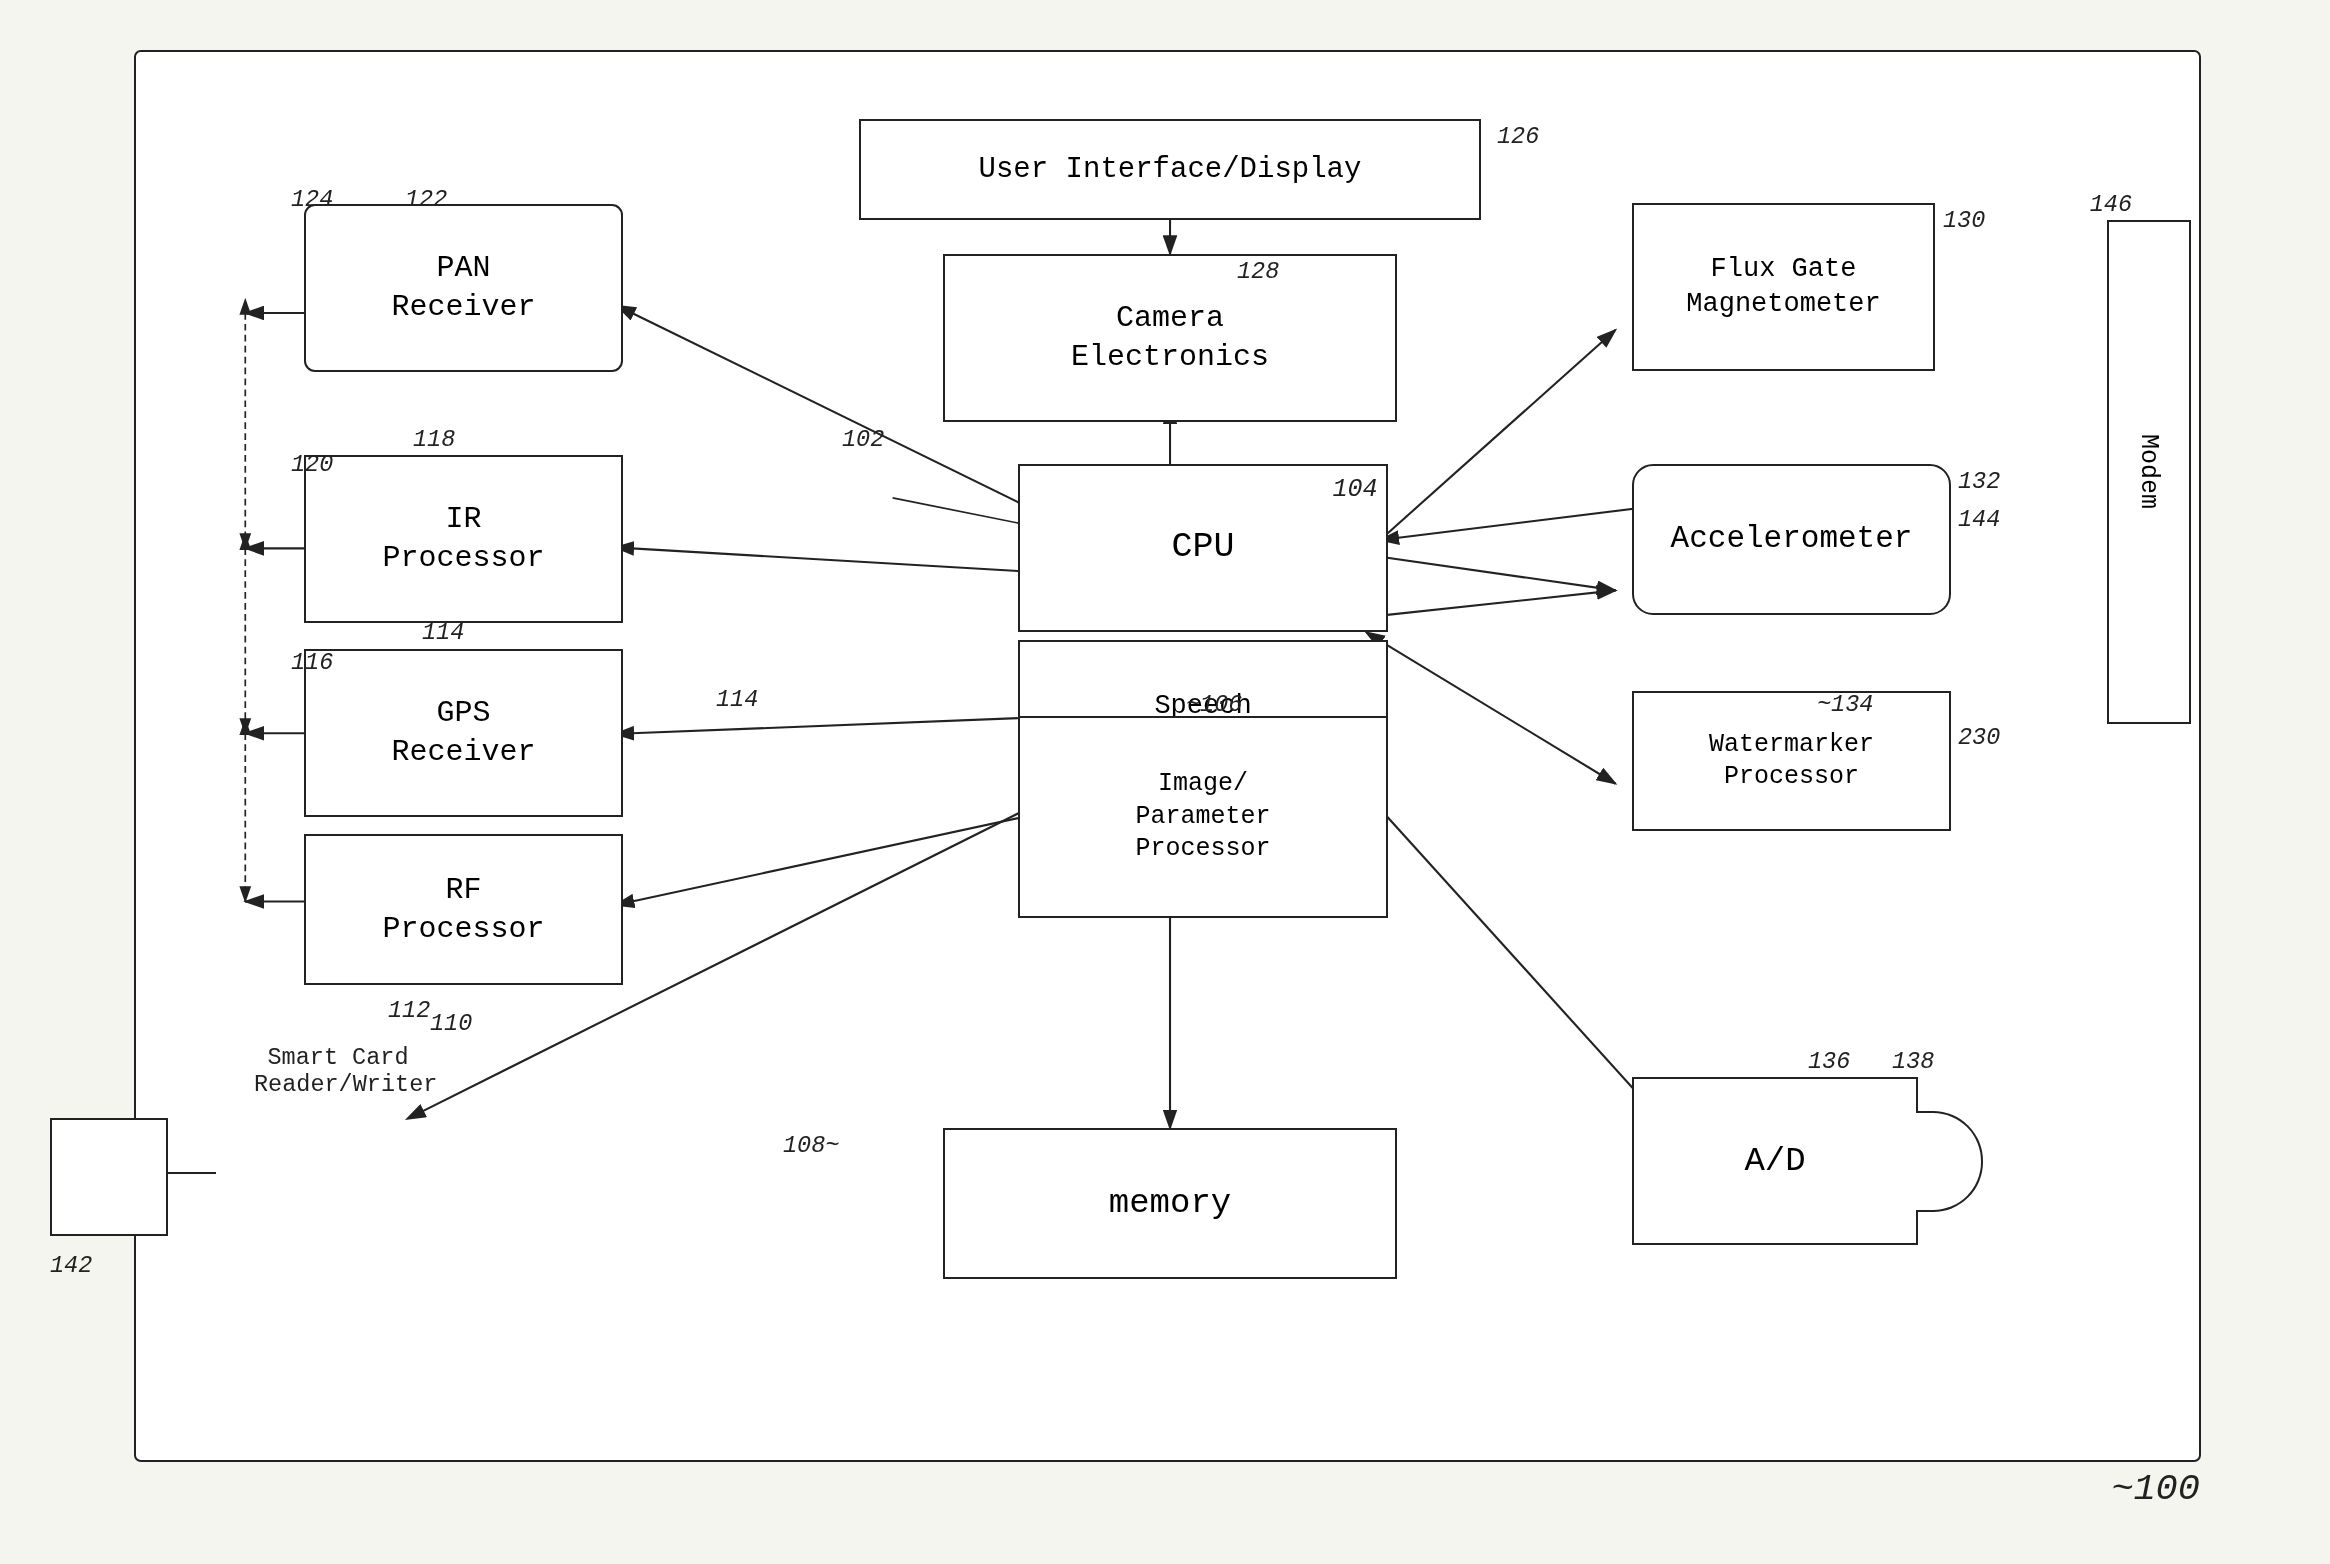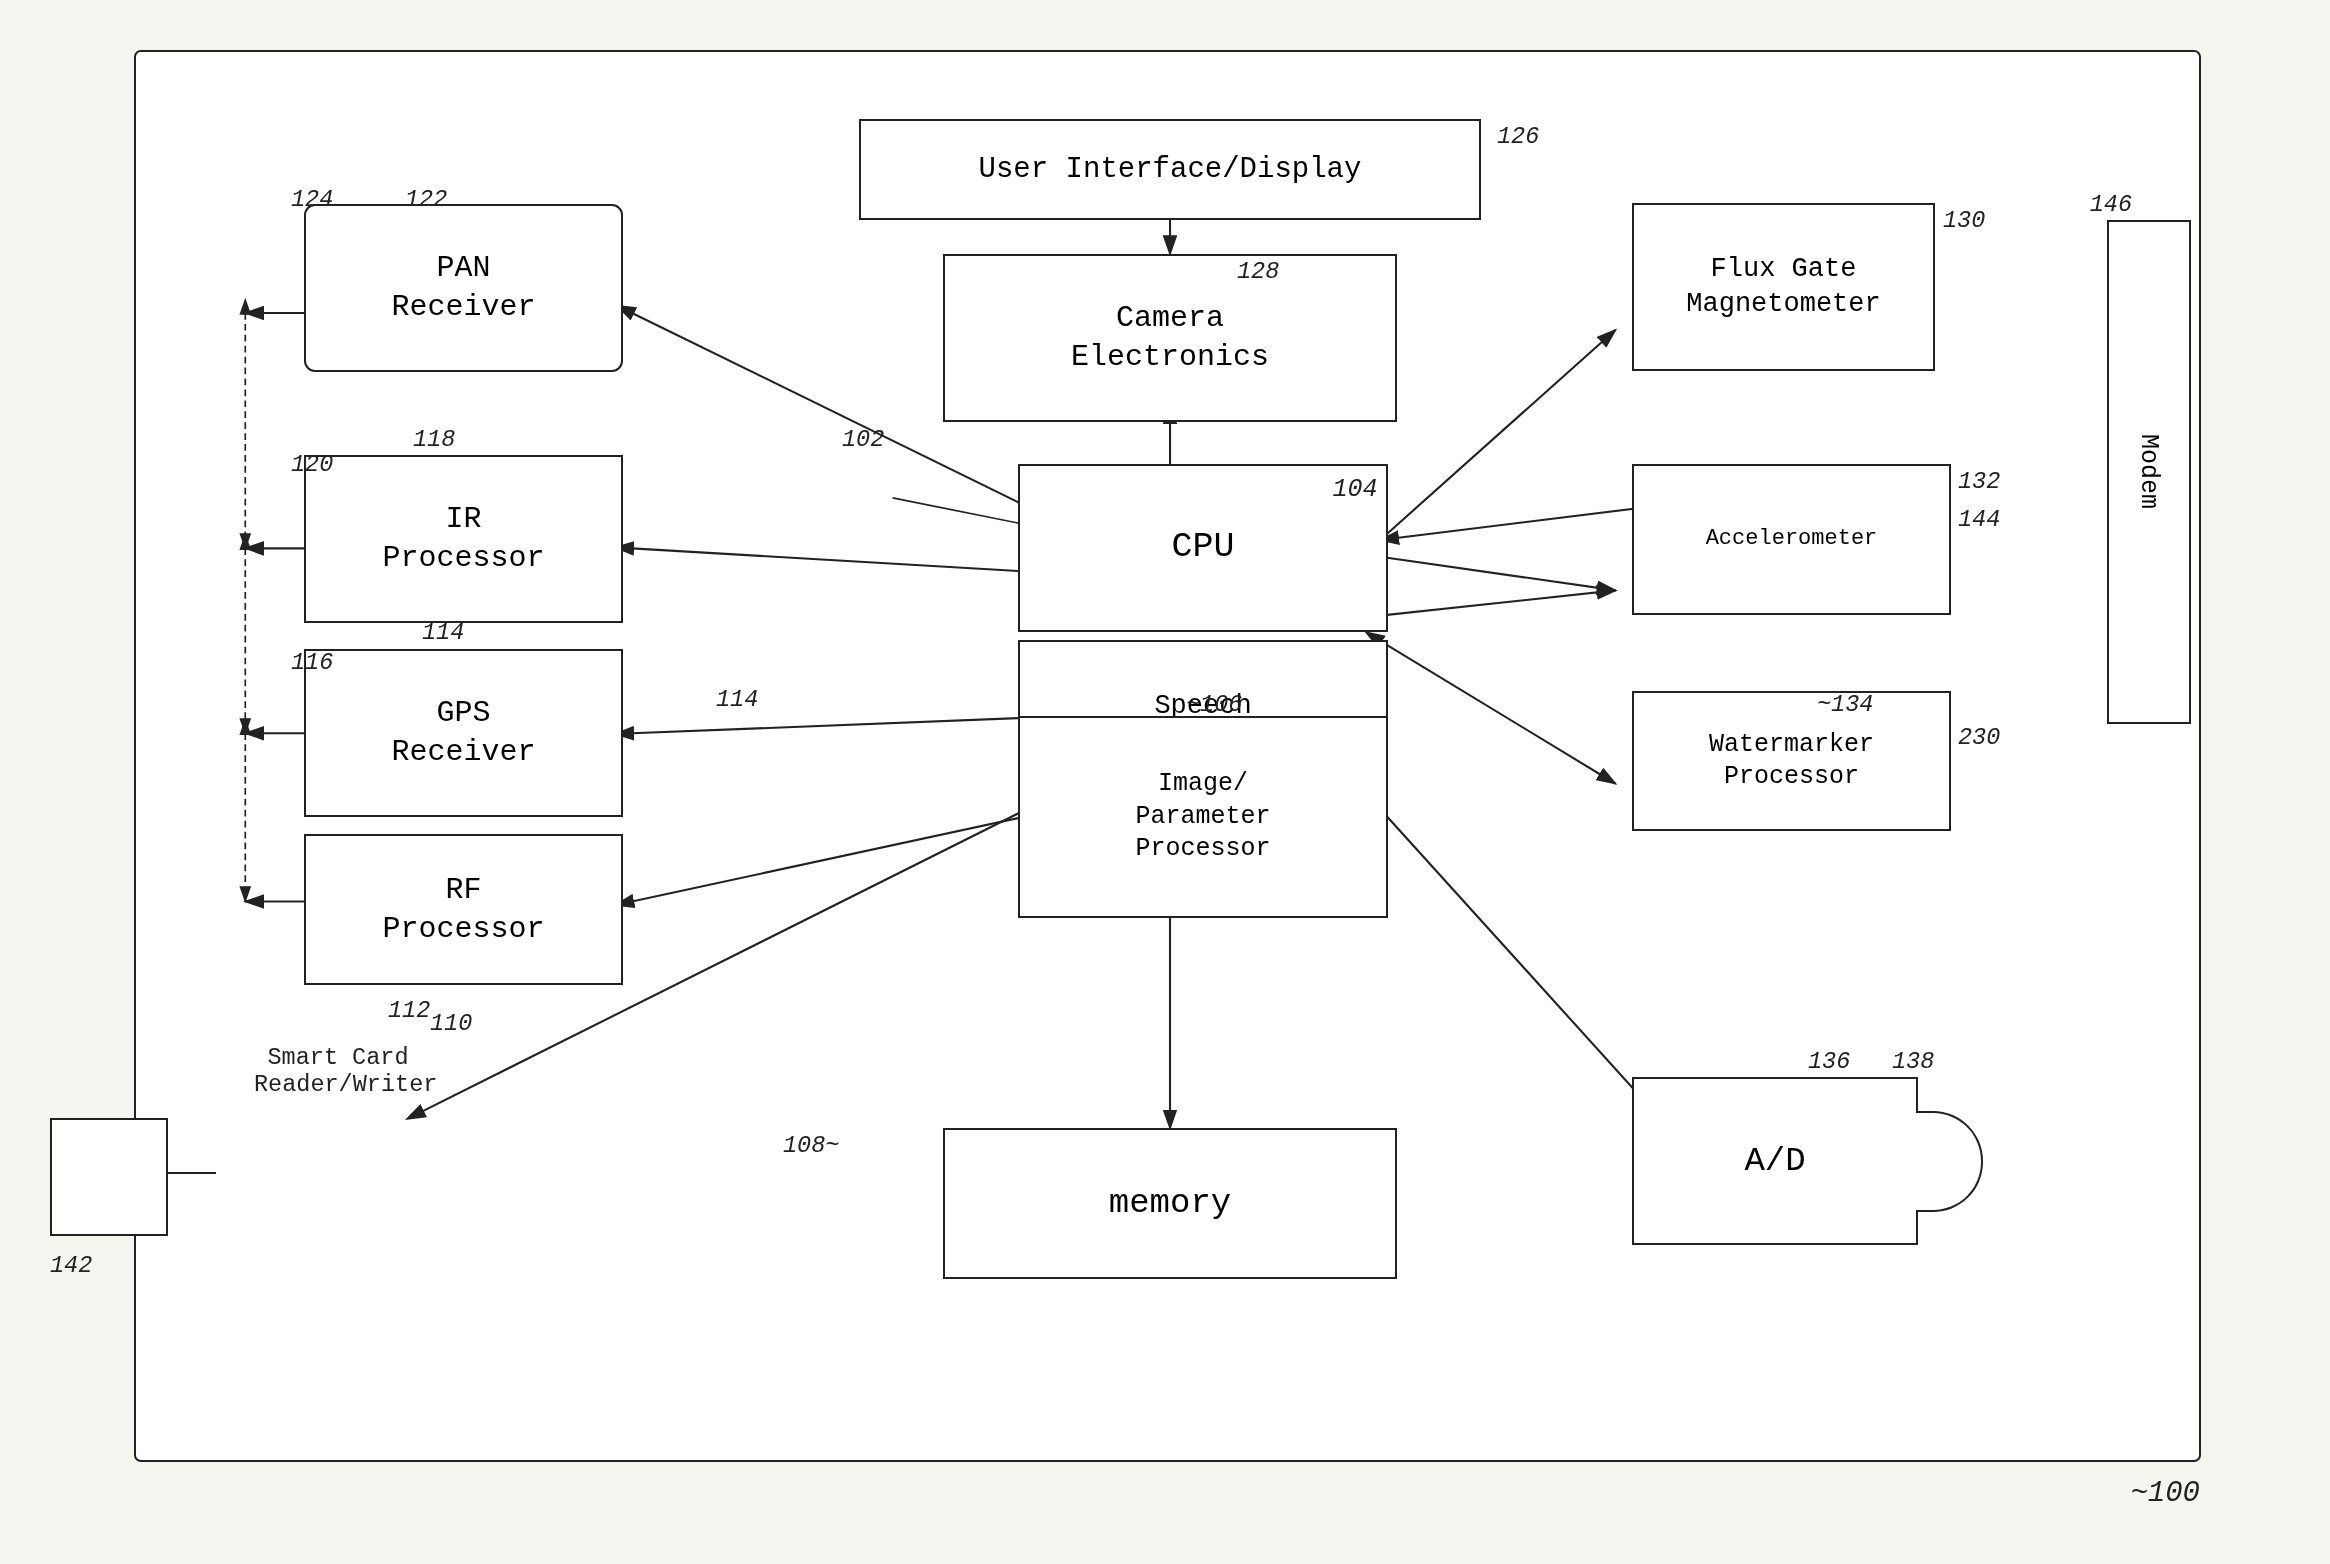--- a/index.html
+++ b/index.html
@@ -187,21 +187,21 @@
 
   <div class="block-box" style="left: 882px; top: 588px; width: 370px; height: 168px; font-size: 27px;">
     <span>Speech<br>Processor</span>
   </div>
 
   <div class="block-box" style="left: 882px; top: 664px; width: 370px; height: 202px; font-size: 25px;">
     <span>Image/<br>Parameter<br>Processor</span>
   </div>
   <div class="ref-label" style="left: 1050px; top: 639px;">~106</div>
 
-  <div class="block-box" style="left: 1496px; top: 412px; width: 319px; height: 151px; font-size: 22px;">
+  <div class="block-box" style="left: 1496px; top: 412px; width: 319px; height: 151px; font-size: 31px; border-radius: 21px;">
     <span>Accelerometer</span>
   </div>
   <div class="ref-label" style="left: 1822px; top: 416px;">132</div>
   <div class="ref-label" style="left: 1822px; top: 454px;">144</div>
 
   <div class="block-box" style="left: 1496px; top: 639px; width: 319px; height: 140px; font-size: 25px;">
     <span>Watermarker<br>Processor</span>
   </div>
   <div class="ref-label" style="left: 1681px; top: 639px;">~134</div>
   <div class="ref-label" style="left: 1822px; top: 672px;">230</div>
@@ -232,14 +232,14 @@
 
   <div class="ref-label" style="left: 580px; top: 634px;">114</div>
 
 </div>
 
 <div style="position: absolute; left: 50px; top: 1118px; width: 118px; height: 118px; border: 2.1px solid #222; background: white;"></div>
 
 <div style="position: absolute; left: 166px; top: 1172px; width: 50px; height: 0; border-top: 2.1px solid #222;"></div>
 <div class="outside-ref" style="left: 50px; top: 1252px;">142</div>
 
-<div style="position: absolute; right: 130px; bottom: 55px; font-family: 'Courier New', cursive; font-size: 29px; font-style: italic; color: #222;">~100</div>
+<div style="position: absolute; right: 130px; bottom: 55px; font-family: 'Courier New', cursive; font-size: 37px; font-style: italic; color: #222;">~100</div>
 
 
 </body></html>

